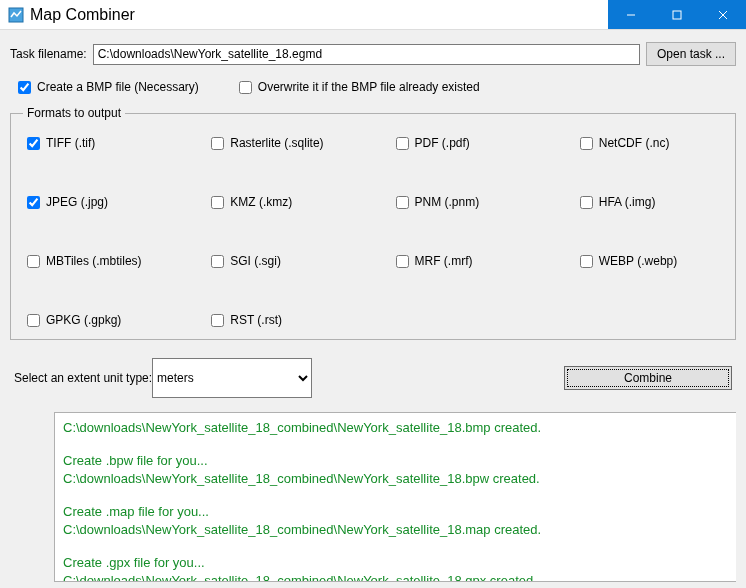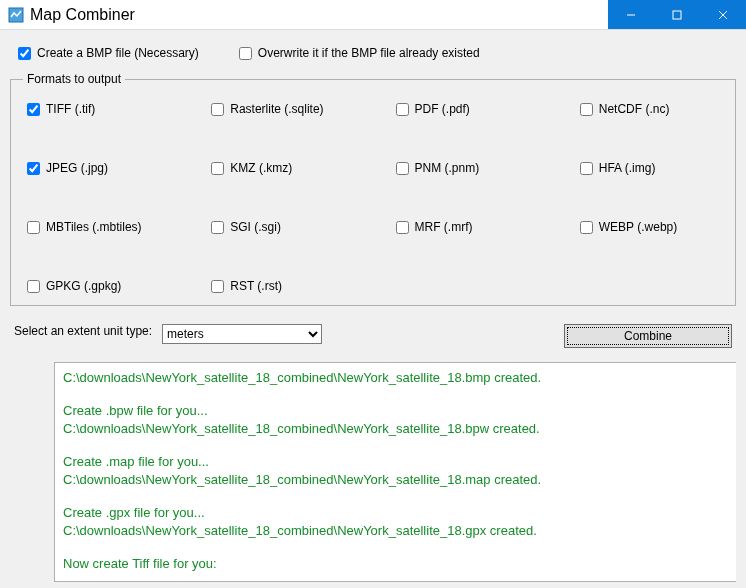--- a/index.html
+++ b/index.html
@@ -69,25 +69,25 @@
 fieldset.formats legend { padding:0 4px; font-size:12px; }
 .format-grid {
   display:grid;
   grid-template-columns: repeat(4,1fr);
   row-gap:12px;
   column-gap:10px;
   padding:6px 4px 0 4px;
   gap:45px;
 }
 .bottom-row {
-  display:flex; gap:10px;
+  display:flex; align-items:center; 
   padding:8px 4px 4px 4px;
 }
 select.unit {
-  height:20px; width:160px;
+  height:40px; width:160px;
   border:1px solid #7a7a7a;
   background:#fff;
   font-size:12px;
 }
 .combine-btn {
   margin-left:auto;
   width:168px; height:24px;
   border:1px solid #686868;
   background:#e1e1e1;
   font-size:12px; cursor:pointer;
@@ -141,20 +141,25 @@
     <div class="winctrl close">
       <svg viewBox="0 0 10 10">
           <path d="M1 1 L9 9 M9 1 L1 9" stroke="currentColor" stroke-width="1"></path>
         </svg>
     </div>
   </div>
 </div>
 
 <div class="content">
 
+  <div class="row">
+    <span class="label">Task filename:</span>
+    <input class="filename-input" value="C:\downloads\NewYork_satellite_18.egmd" style="">
+    <button class="open-task-btn">Open task ...</button>
+  </div>
 
   <div class="checkboxes-row">
     <label class="cb">
       <input type="checkbox" checked="" style="">
       <span>Create a  BMP file (Necessary)</span>
     </label>
     <label class="cb">
       <input type="checkbox" style="">
       <span>Overwrite it if the BMP file already existed</span>
     </label>

